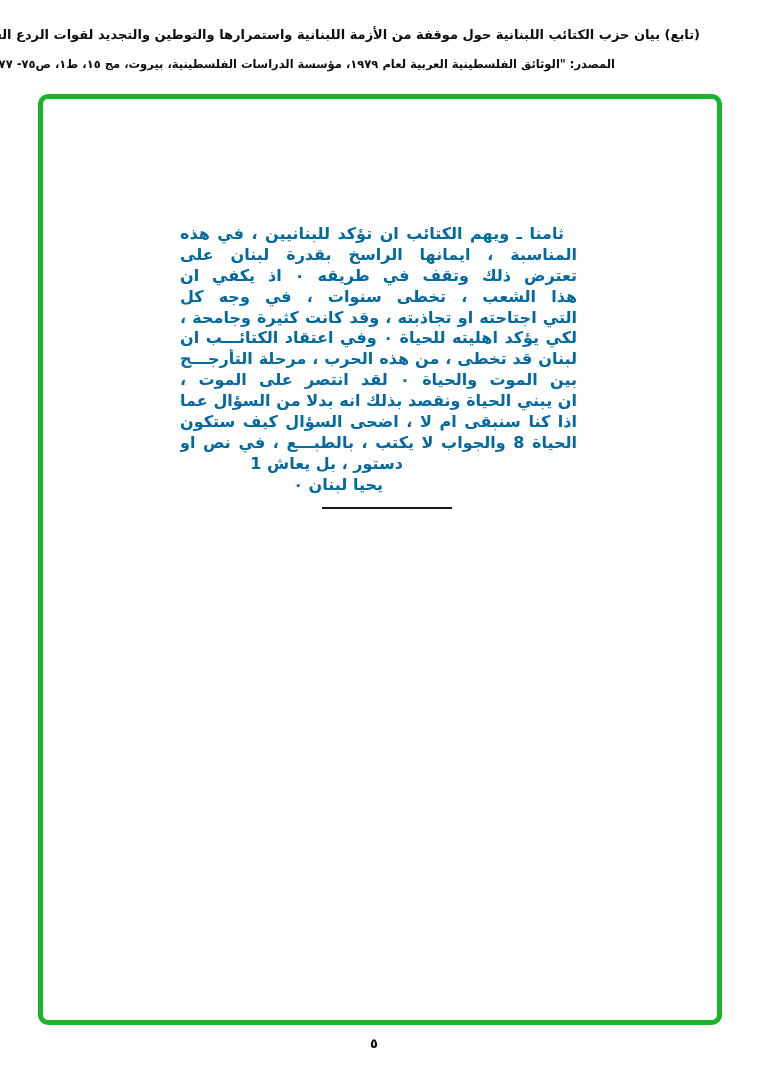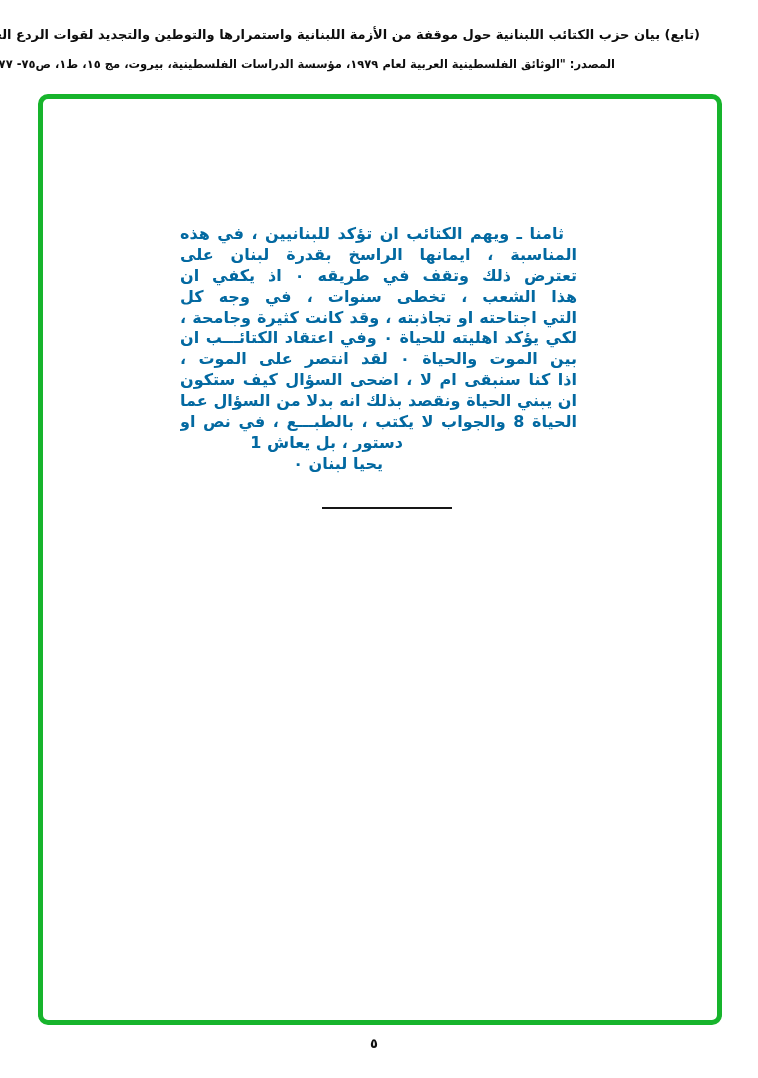--- a/index.html
+++ b/index.html
@@ -110,23 +110,24 @@
 
   <div class="green-box"></div>
 
   <div class="body-block">
     <div class="bline justified first">ثامنا ـ ويهم الكتائب ان تؤكد للبنانيين ، في هذه</div>
     <div class="bline justified">المناسبة ، ايمانها الراسخ بقدرة لبنان على تخطـــي</div>
     <div class="bline justified">تعترض ذلك وتقف في طريقه ٠ اذ يكفي ان يصمـــد</div>
     <div class="bline justified">هذا الشعب ، تخطى سنوات ، في وجه كل التيـــارات</div>
     <div class="bline justified">التي اجتاحته او تجاذبته ، وقد كانت كثيرة وجامحة ،</div>
     <div class="bline justified">لكي يؤكد اهليته للحياة ٠ وفي اعتقاد الكتائـــب ان</div>
+    <div class="bline justified">لبنان قد تخطى ، من هذه الحرب ، مرحلة التأرجـــح</div>
     <div class="bline justified">بين الموت والحياة ٠ لقد انتصر على الموت ، فيبقـــى</div>
+    <div class="bline justified">ان يبني الحياة ونقصد بذلك انه بدلا من السؤال عما</div>
     <div class="bline justified">اذا كنا سنبقى ام لا ، اضحى السؤال كيف ستكون</div>
-    <div class="bline justified">ان يبني الحياة ونقصد بذلك انه بدلا من السؤال عما</div>
     <div class="bline justified">الحياة 8 والجواب لا يكتب ، بالطبـــع ، في نص او</div>
     <div class="bline tail-1">دستور ، بل يعاش 1</div>
     <div class="bline tail-2">يحيا لبنان ٠</div>
   </div>
 
   <div class="separator"></div>
 
   <div class="page-number">٥</div>
 
 </div>

